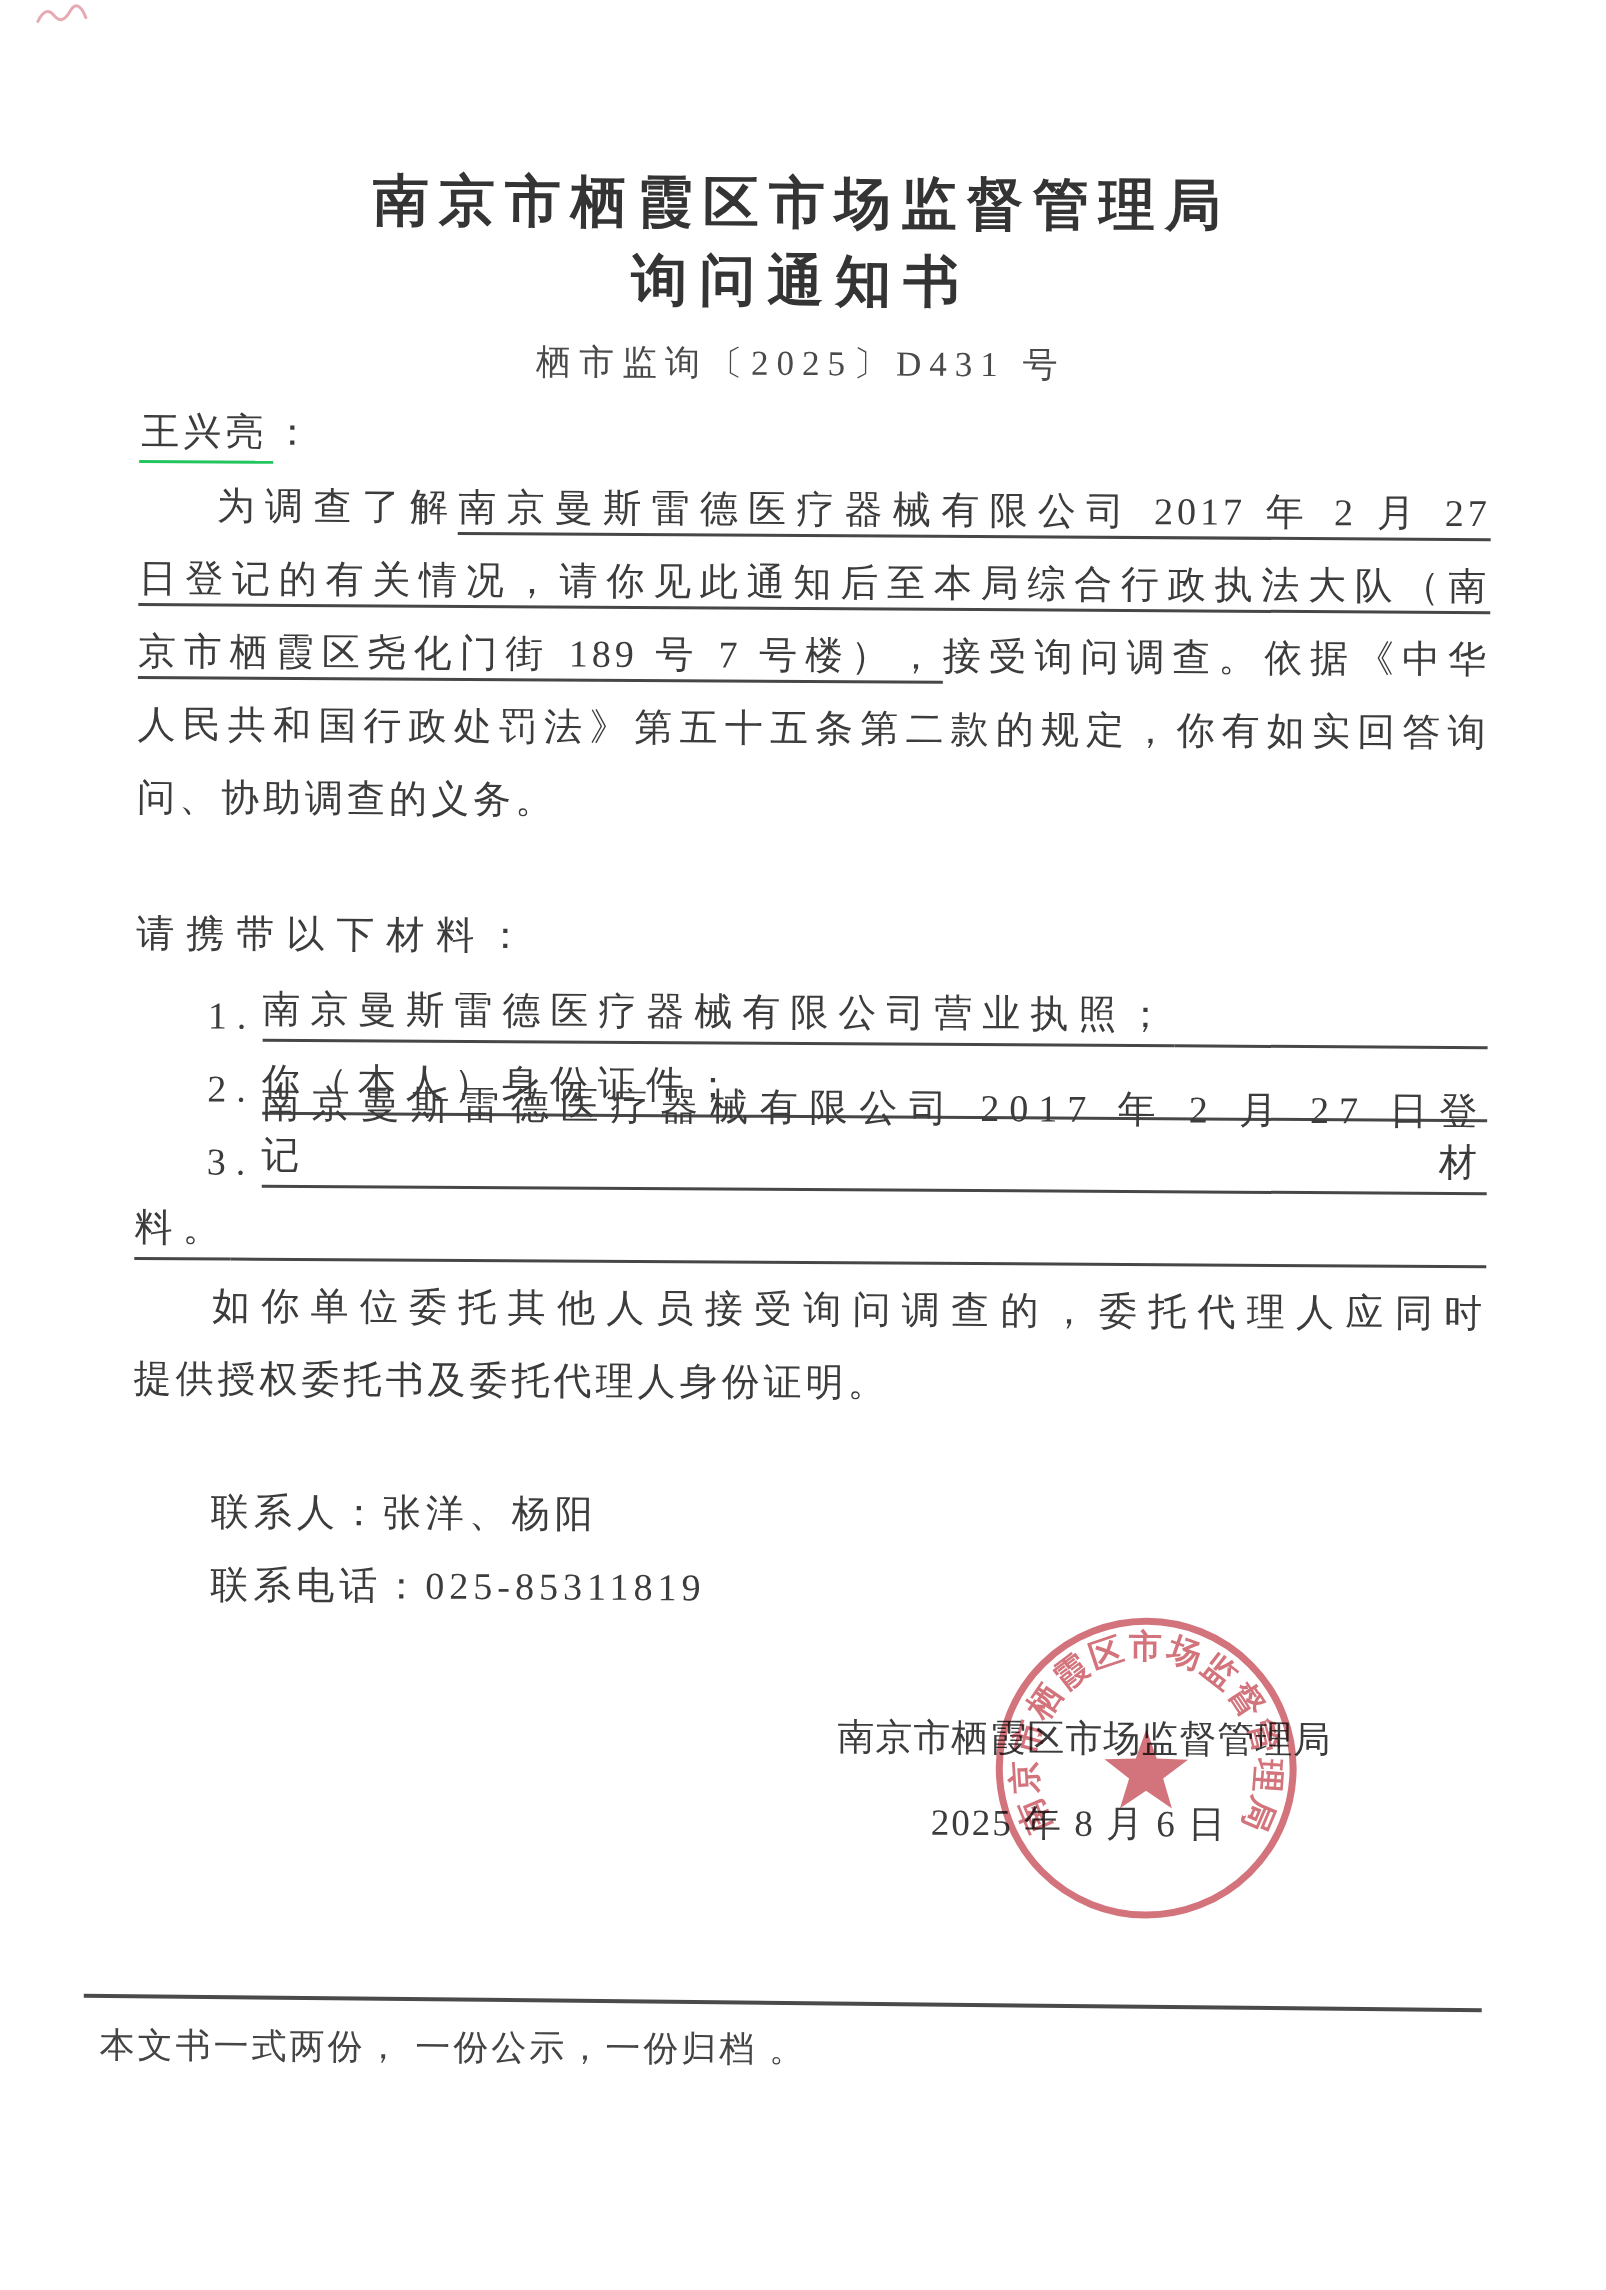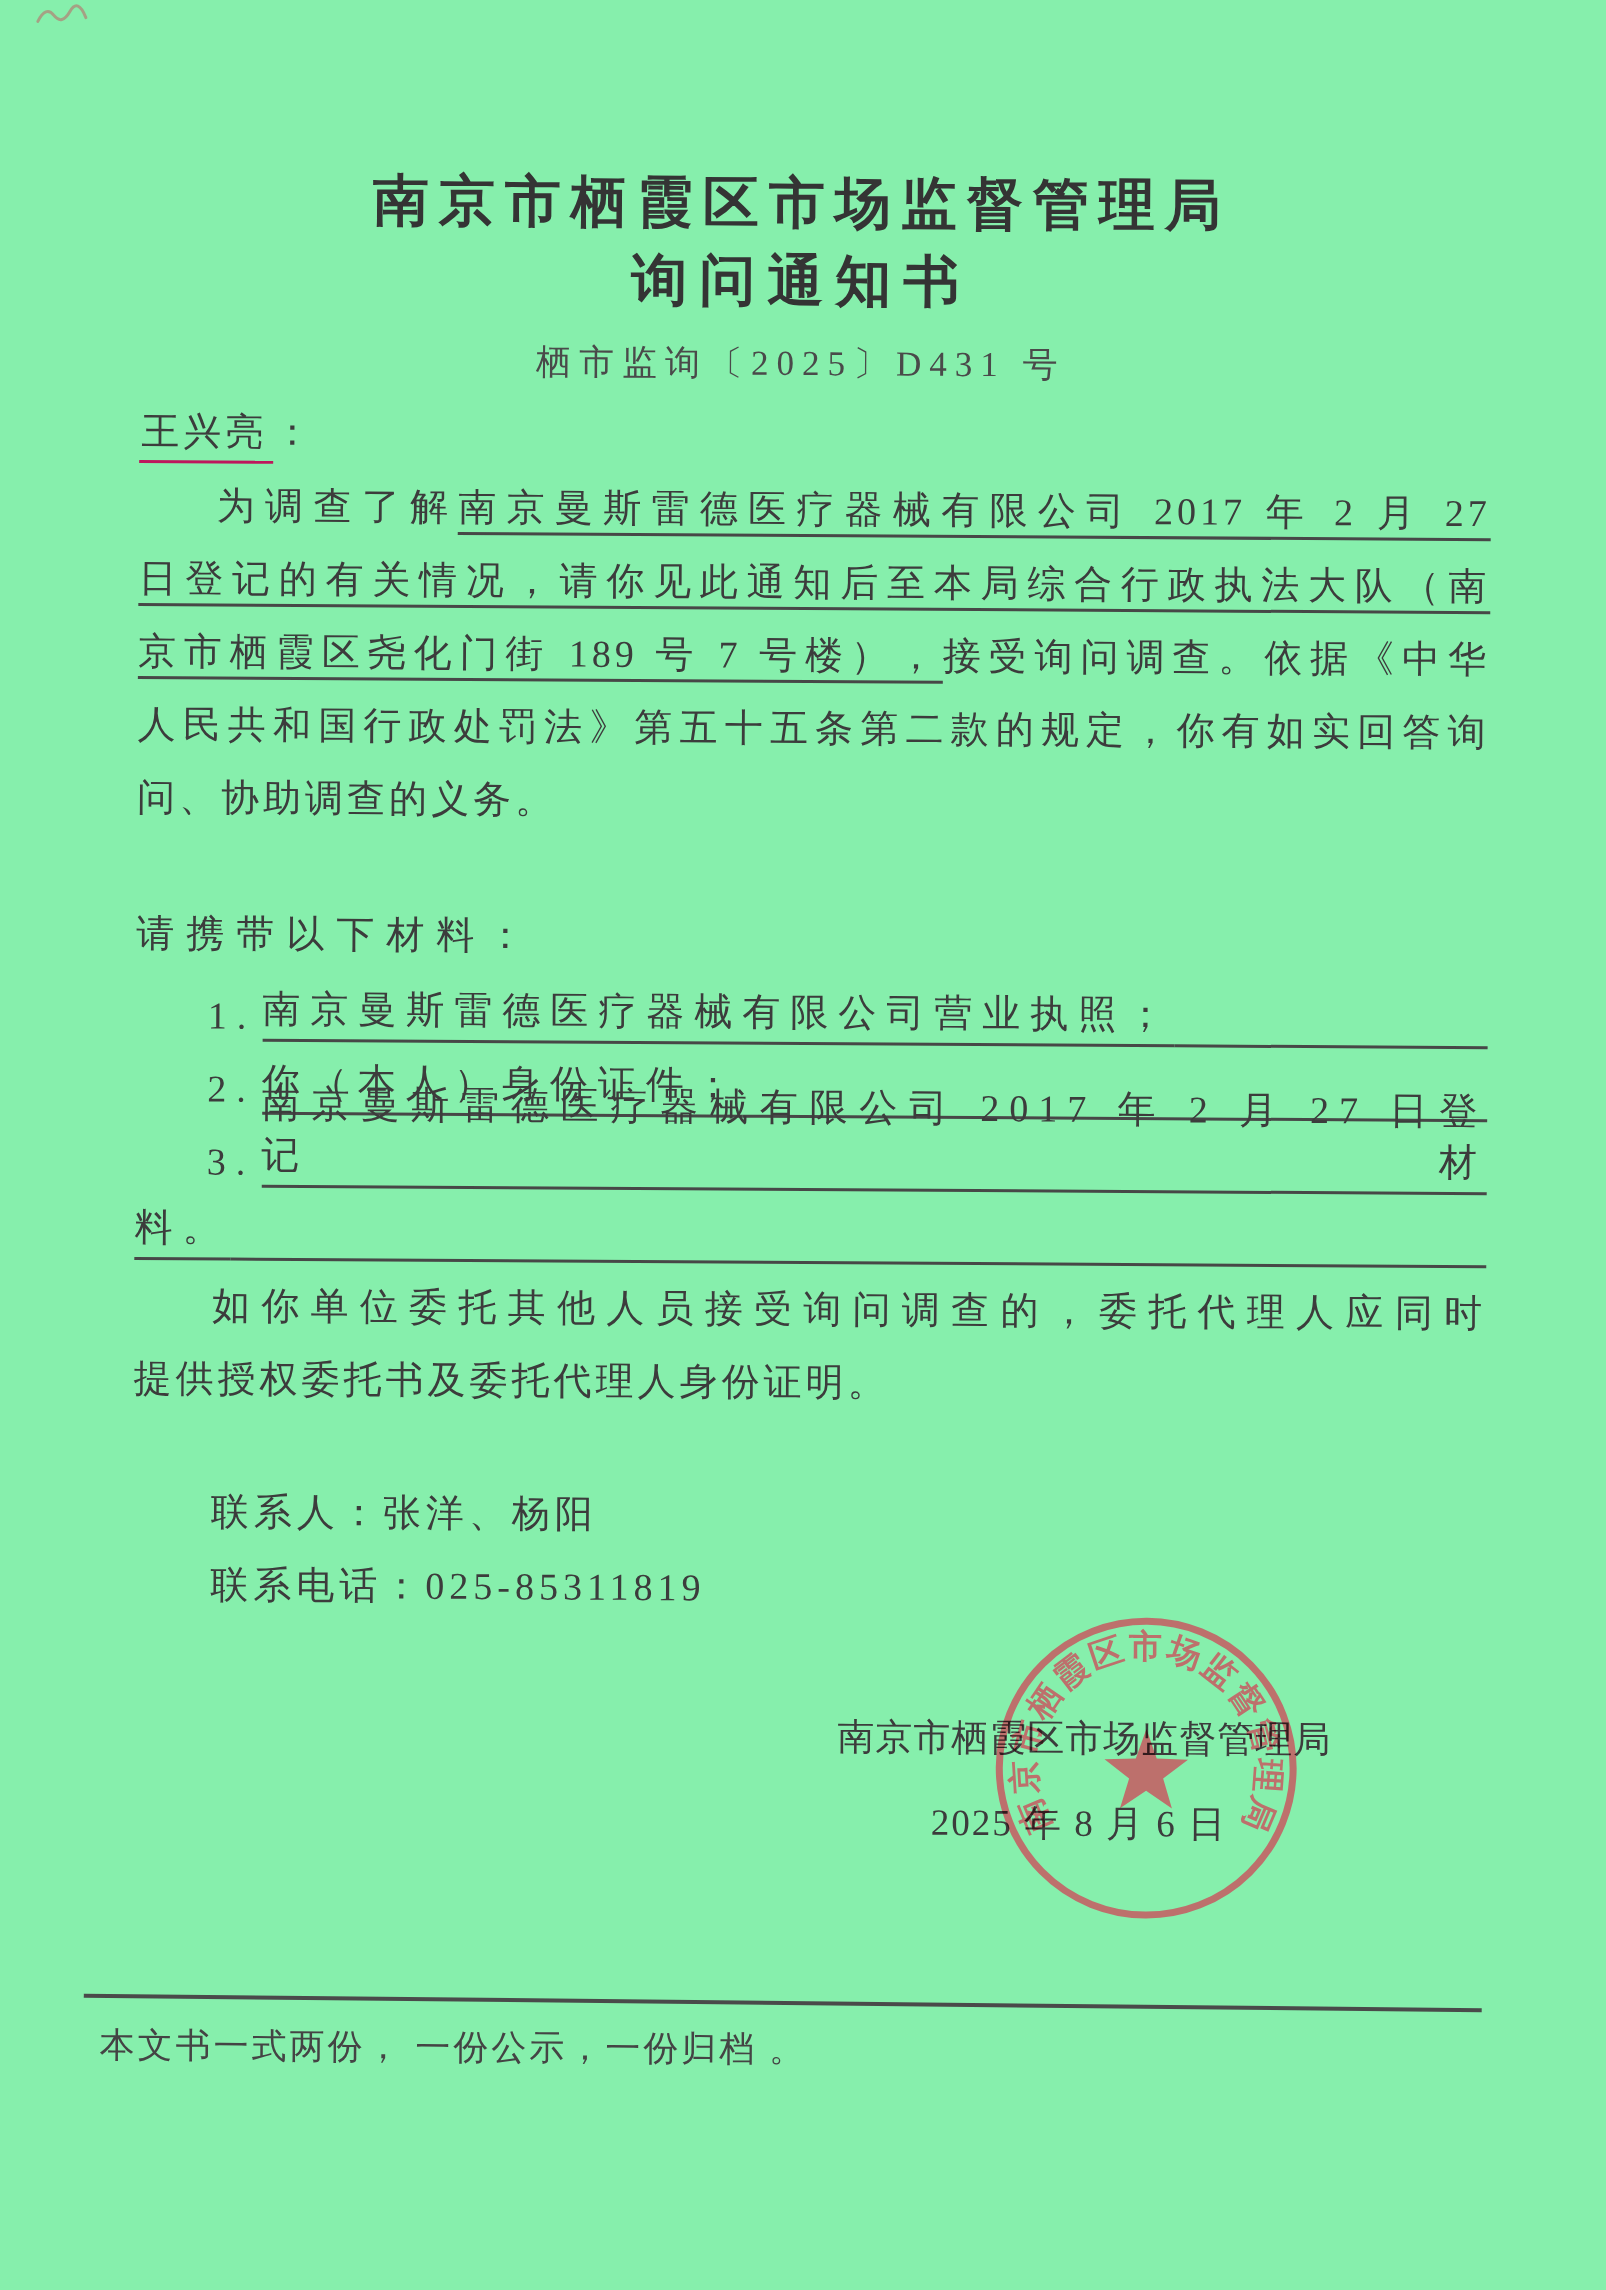--- a/index.html
+++ b/index.html
@@ -1,20 +1,20 @@
 <!DOCTYPE html>
 <html><head>
 <meta charset="utf-8">
 <style>
   html,body{margin:0;padding:0;background:#e8e8e6;}
   .page{
     position:relative;
     width:1606px;height:2290px;
     margin:0 auto;
-    background:#86efac;
+    background:#ffffff;
     overflow:hidden;
     font-family:"Liberation Serif","DejaVu Serif",serif;
     color:#3c3c3c;
     text-decoration:underline;
   }
   .sheet{
     position:absolute;inset:0;
     transform:rotate(0.35deg);
     transform-origin:50% 0;
   }
@@ -30,21 +30,21 @@
     position:absolute;top:340px;left:0;width:100%;
     text-align:center;font-size:35px;letter-spacing:8px;color:#4a4a4a;
   }
   
   .salutation{
     position:absolute;top:410px;left:142px;
     font-size:38px;letter-spacing:4px;
   }
   .uname{
     display:inline-block;
-    border-bottom:3px solid #be185d;
+    border-bottom:3px solid #22c55e;
     padding:0 6px 3px 2px;
   }
   
   .block{
     position:absolute;left:142px;width:1352px;
     font-size:38px;color:#3c3c3c;
   }
   .bline{
     height:73px;line-height:73px;
     letter-spacing:4px;white-space:nowrap;

